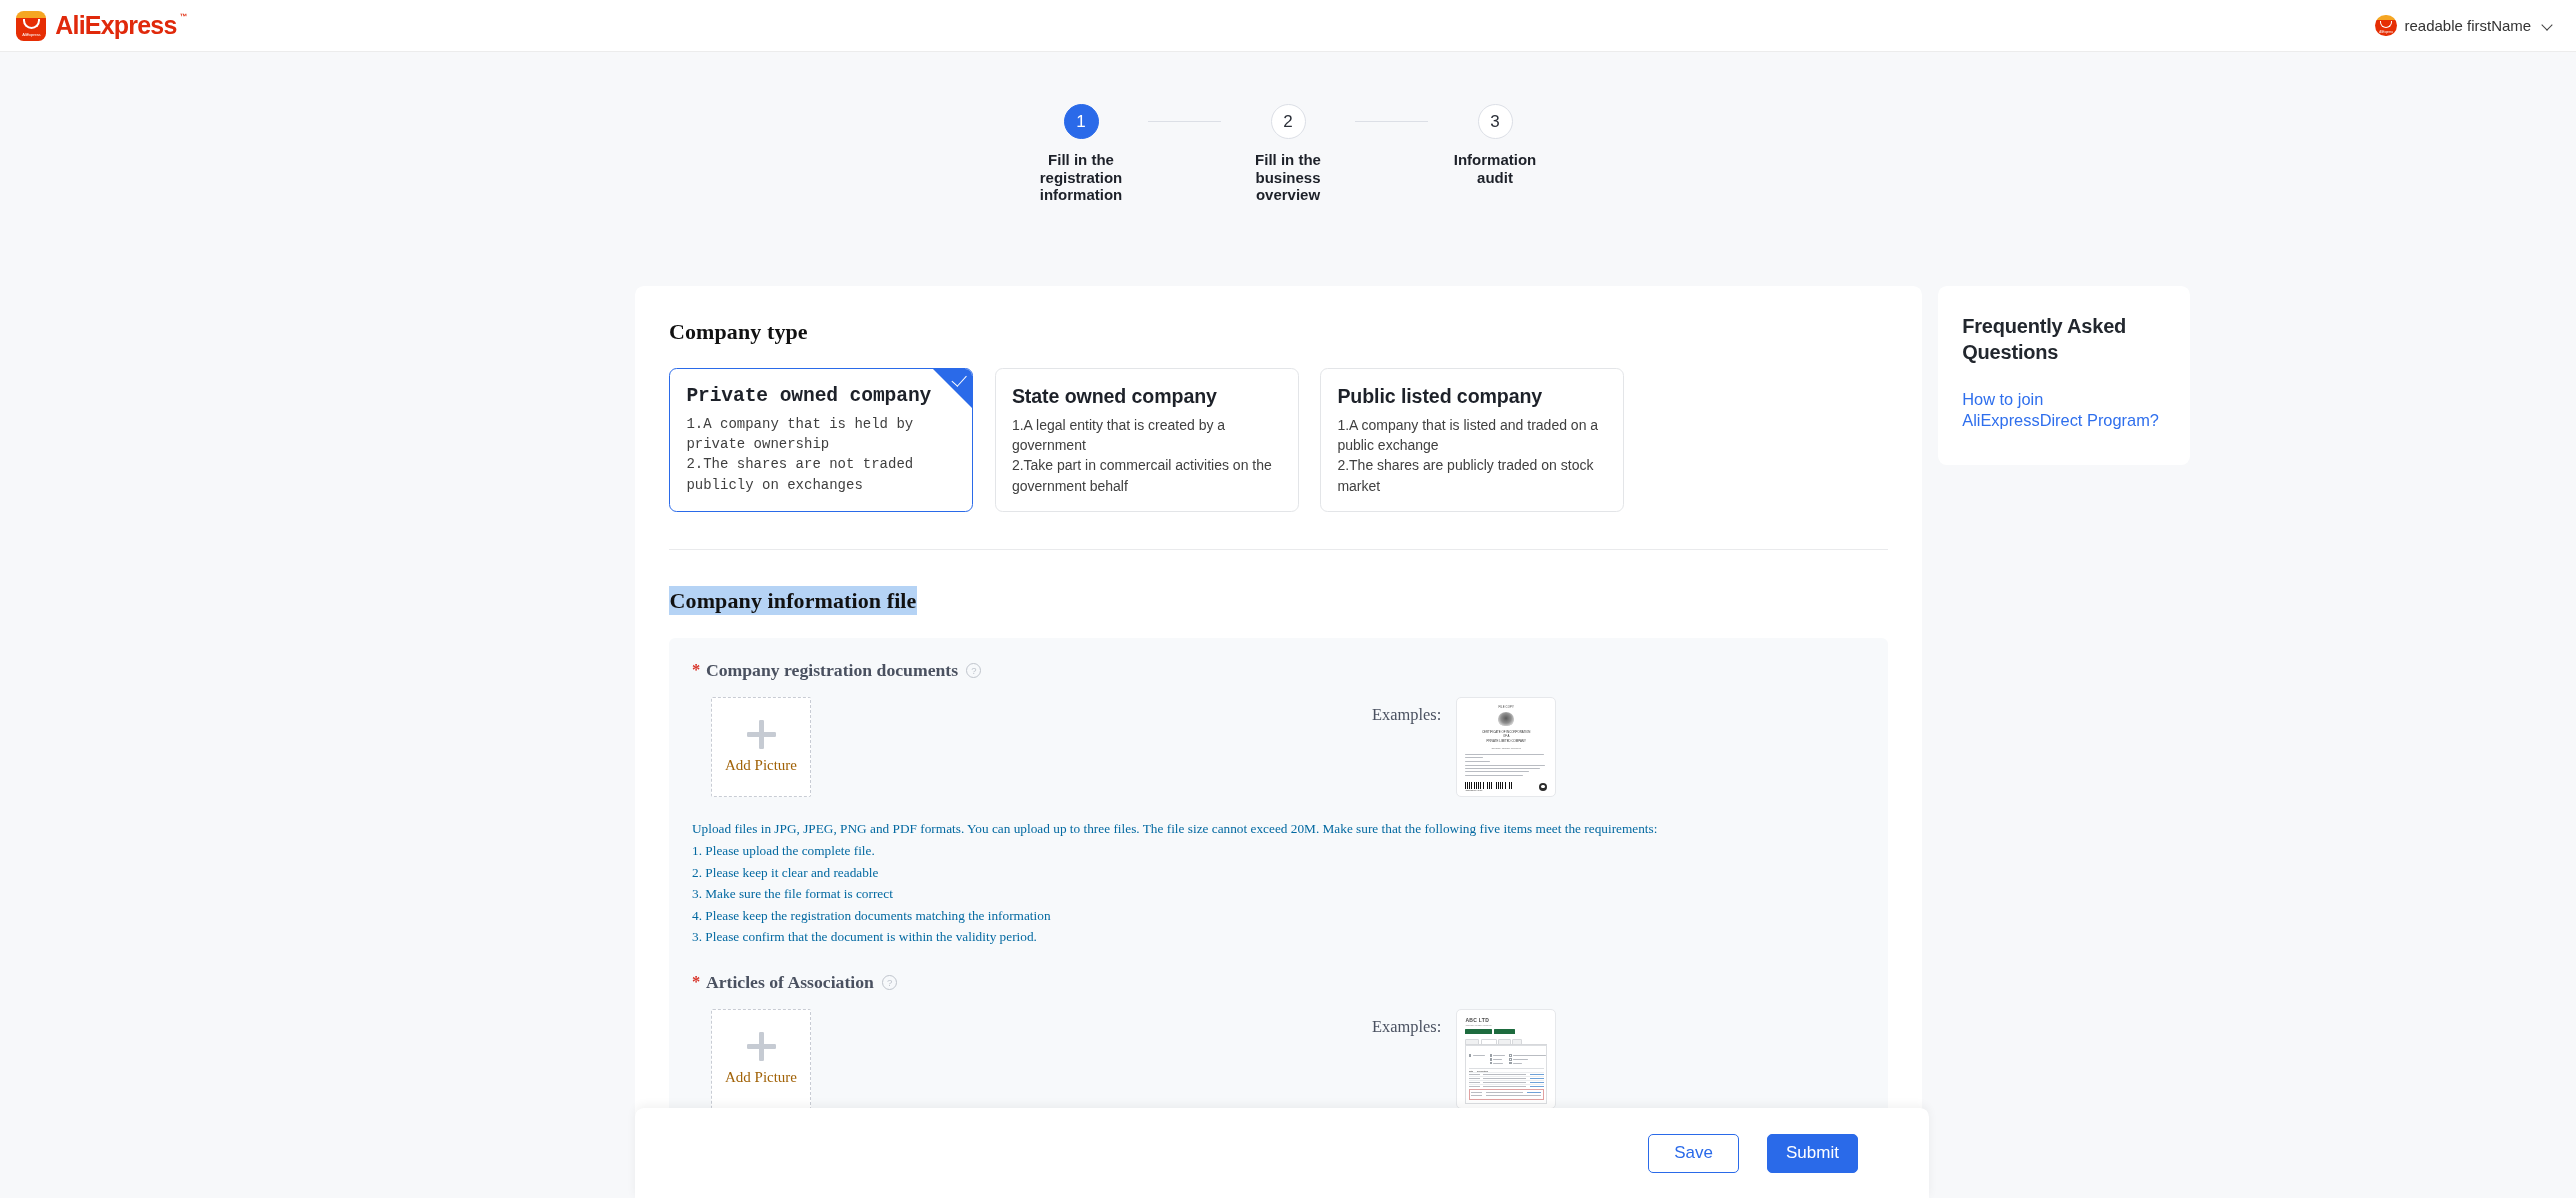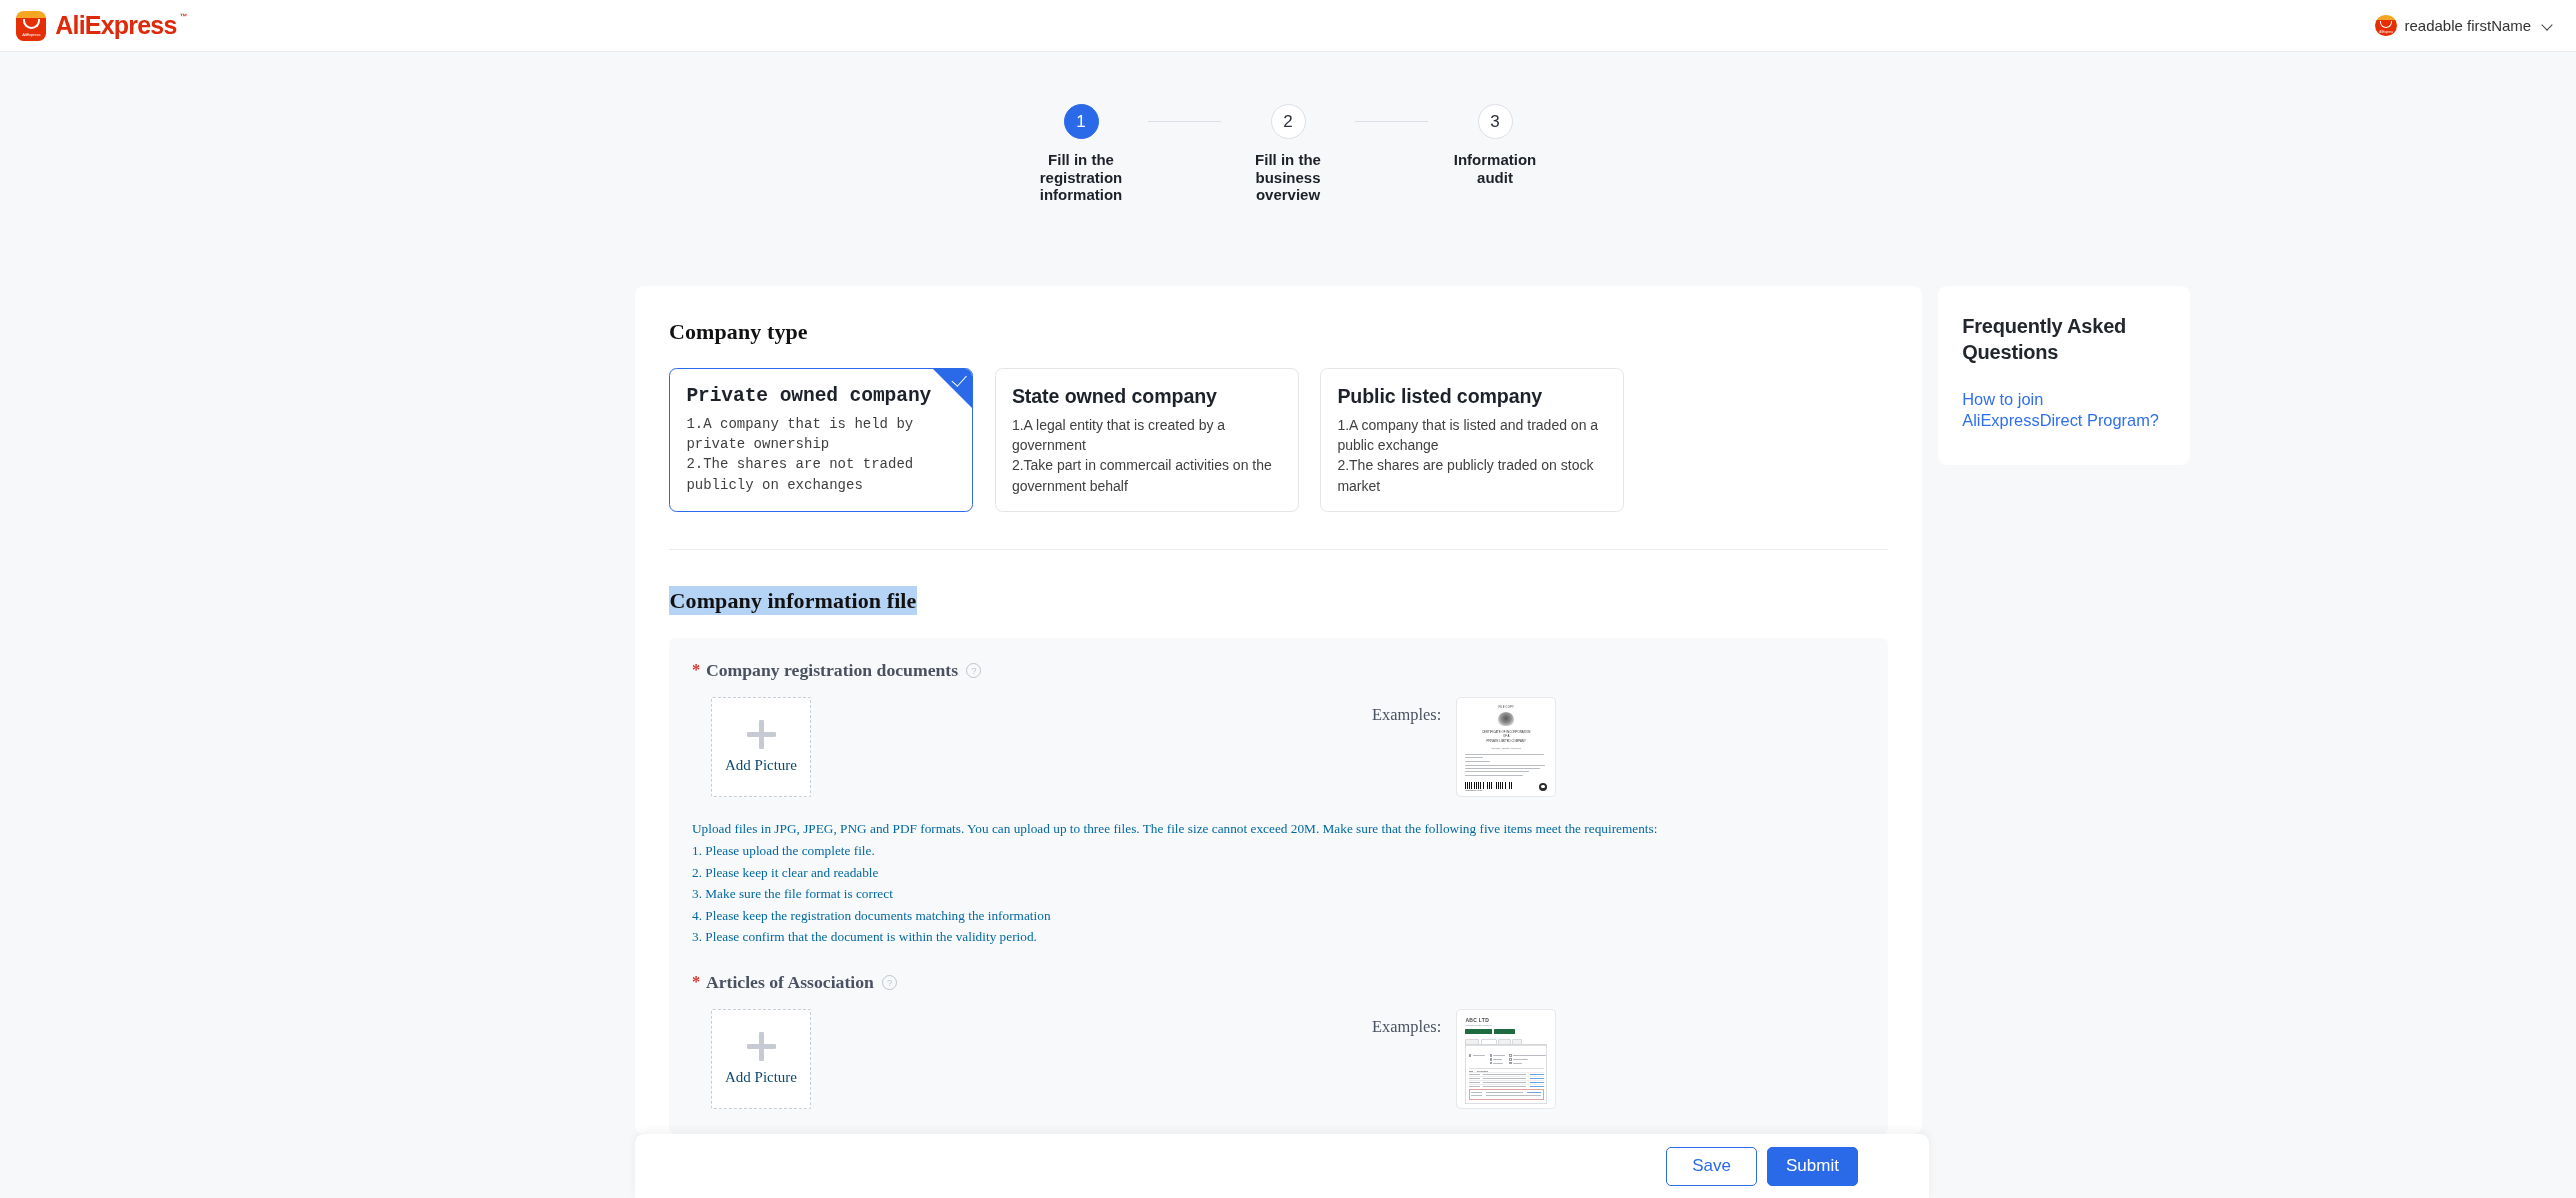--- a/index.html
+++ b/index.html
@@ -317,21 +317,21 @@
     content: "";
     position: absolute;
     background: #c6cbd3;
     border-radius: 1.3px;
   }
   .plus-icon::before { left: 0; top: 12px; width: 29px; height: 5px; }
   .plus-icon::after  { top: 0; left: 12px; width: 5px; height: 29px; }
   .add-picture-label {
     font-family: "Liberation Serif", serif;
     font-size: 15px;
-    color: #0c4a6e;
+    color: #a16207;
   }
 
   .examples-block {
     display: flex;
     align-items: flex-start;
     gap: 15px;
     margin-left: 561px;
   }
   .examples-label {
     font-family: "Liberation Serif", serif;
@@ -437,29 +437,29 @@
     text-decoration: none;
     cursor: pointer;
   }
 
   
   .bottom-bar {
     position: absolute;
     left: 635px;
     bottom: 0;
     width: 1294px;
-    height: 64px;
+    height: 90px;
     background: #ffffff;
     border-radius: 8.9px 8.9px 0 0;
     box-shadow: 0 -2.5px 10px rgba(0,0,0,.055);
     display: flex;
     align-items: center;
     justify-content: flex-end;
     padding-right: 71px;
-    gap: 10px;
+    gap: 28px;
   }
   .btn {
     height: 39px;
     min-width: 91px;
     border-radius: 5px;
     font-size: 17px;
     display: inline-flex;
     align-items: center;
     justify-content: center;
     cursor: pointer;

